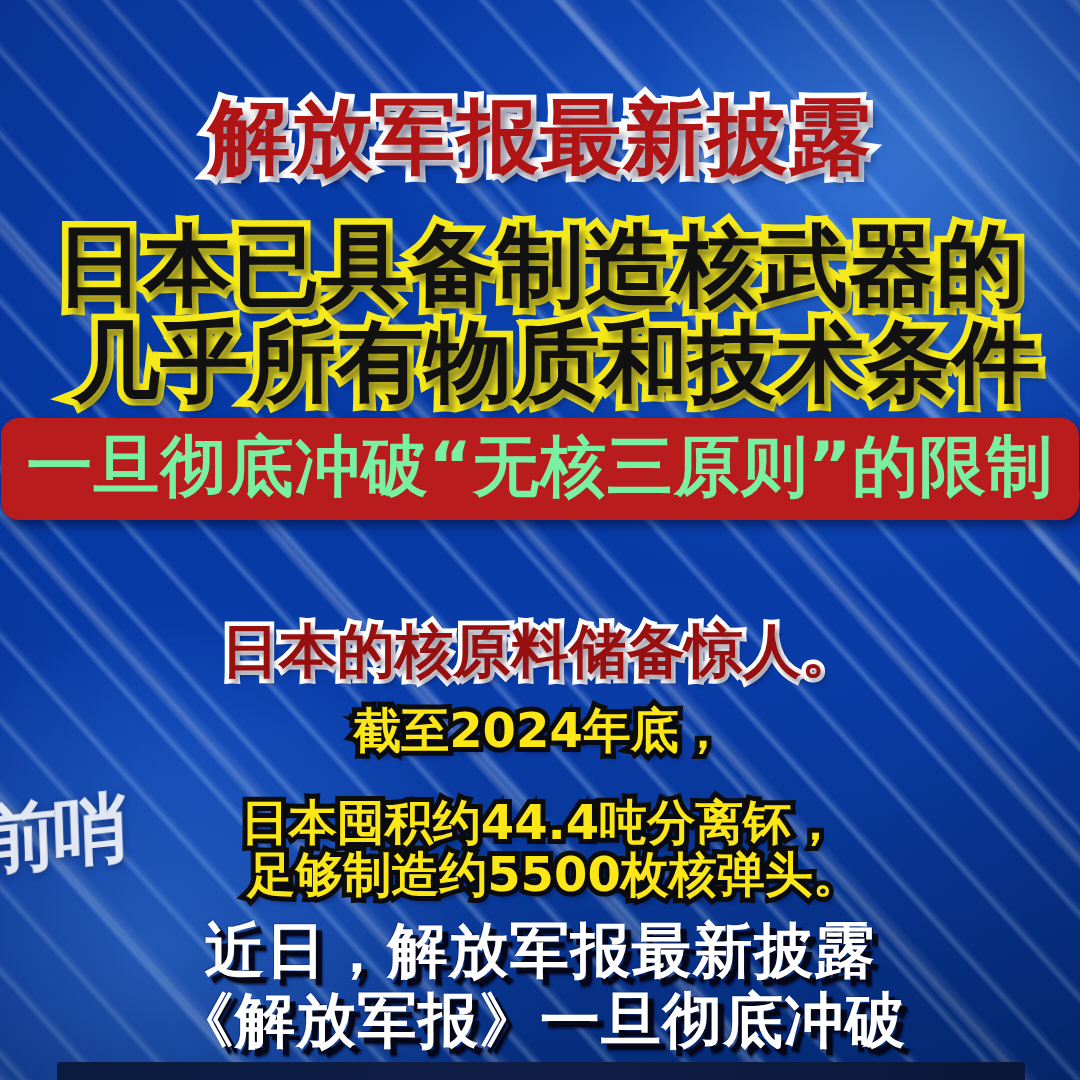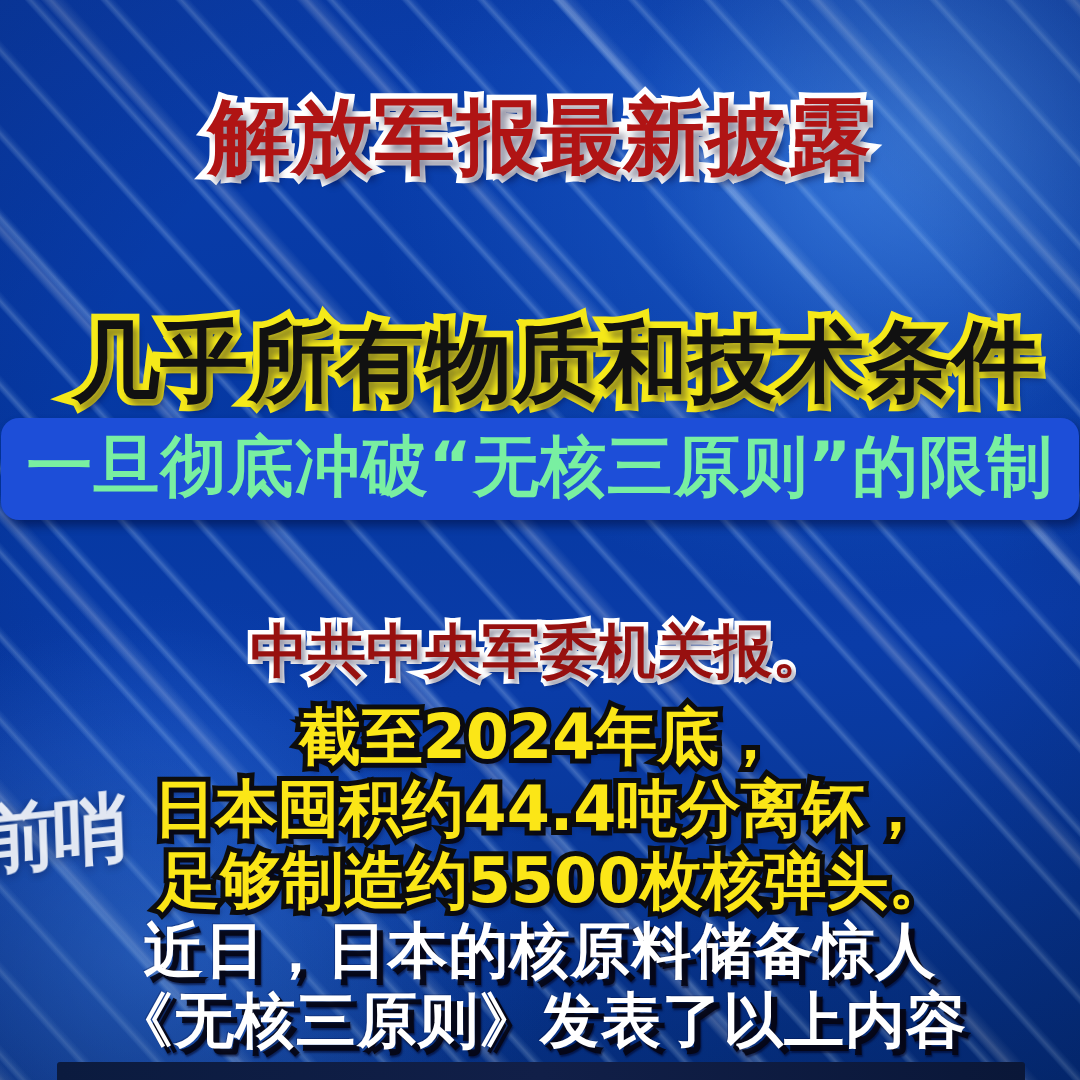--- a/index.html
+++ b/index.html
@@ -136,21 +136,21 @@
 
   
   .banner-wrap {
     position: absolute;
     left: 0; right: 0;
   }
   .banner-wrap.b1 { top: 418px; }
   .banner-wrap.b2 { top: 500px; }
   .banner {
     display: inline-block;
-    background: #1d4ed8;
+    background: #b91c1c;
     color: #79efa1;
     font-size: 66px;
     font-weight: 700;
     line-height: 1;
     padding: 16px 26px 20px 26px;
     border-radius: 18px;
     letter-spacing: 1px;
     box-shadow: 4px 6px 10px rgba(0,0,30,0.42);
     white-space: nowrap;
     text-align: right;
@@ -168,40 +168,40 @@
   
   .body-red {
     font-size: 58px;
     color: #97100f;
     -webkit-text-stroke: 9px #ffffff;
     paint-order: stroke fill;
     text-shadow: 4px 5px 5px rgba(0,0,40,0.40);
   }
   
   .body-yellow {
-    font-size: 62px;
+    font-size: 48px;
     color: #fbe617;
     -webkit-text-stroke: 10px #0d0d0d;
     paint-order: stroke fill;
     text-shadow: 4px 6px 5px rgba(0,0,40,0.40);
   }
   
   .body-white {
     font-size: 60px;
     color: #ffffff;
     text-shadow:
        6px 6px 0 rgba(5,5,20,0.92),
        7px 8px 2px rgba(0,0,30,0.55),
       -1px -1px 0 rgba(0,0,40,0.25);
     letter-spacing: 1px;
   }
 
   .r1 { top: 622px; }
   .r2 { top: 706px; }
-  .r3 { top: 778px; }
+  .r3 { top: 798px; }
   .r4 { top: 850px; margin-left: 28px; }
   .r5 { top: 920px; }
   .r6 { top: 990px; }
 
   
   .bottom-bar {
     position: absolute;
     left: 57px;
     right: 55px;
     bottom: 0;
@@ -221,37 +221,38 @@
   <div class="bg-glow-tr"></div>
   <div class="bg-glow-bl"></div>
   <div class="bg-vignette"></div>
 
   <div class="watermark">前哨</div>
 
   <div class="content">
 
     <div class="title-red">解放军报最新披露</div>
 
+    <div class="headline l1">日本已具备制造核武器的</div>
 
     <div class="headline l2">几乎所有物质和技术条件</div>
 
     <div class="banner-wrap b1">
       <span class="banner">一旦彻底冲破“无核三原则”的限制</span>
     </div>
 
 
-    <div class="body-line body-red r1">中共中央军委机关报。</div>
+    <div class="body-line body-red r1">日本的核原料储备惊人。</div>
 
     <div class="body-line body-yellow r2">截至2024年底，</div>
 
     <div class="body-line body-yellow r3">日本囤积约44.4吨分离钚，</div>
 
     <div class="body-line body-yellow r4">足够制造约5500枚核弹头。</div>
 
-    <div class="body-line body-white r5">近日，日本的核原料储备惊人</div>
-
-    <div class="body-line body-white r6">《无核三原则》发表了以上内容</div>
+    <div class="body-line body-white r5">近日，解放军报最新披露</div>
+
+    <div class="body-line body-white r6">《解放军报》一旦彻底冲破</div>
 
   </div>
 
   <div class="bottom-bar"></div>
 
 </div>
 
 </body></html>

